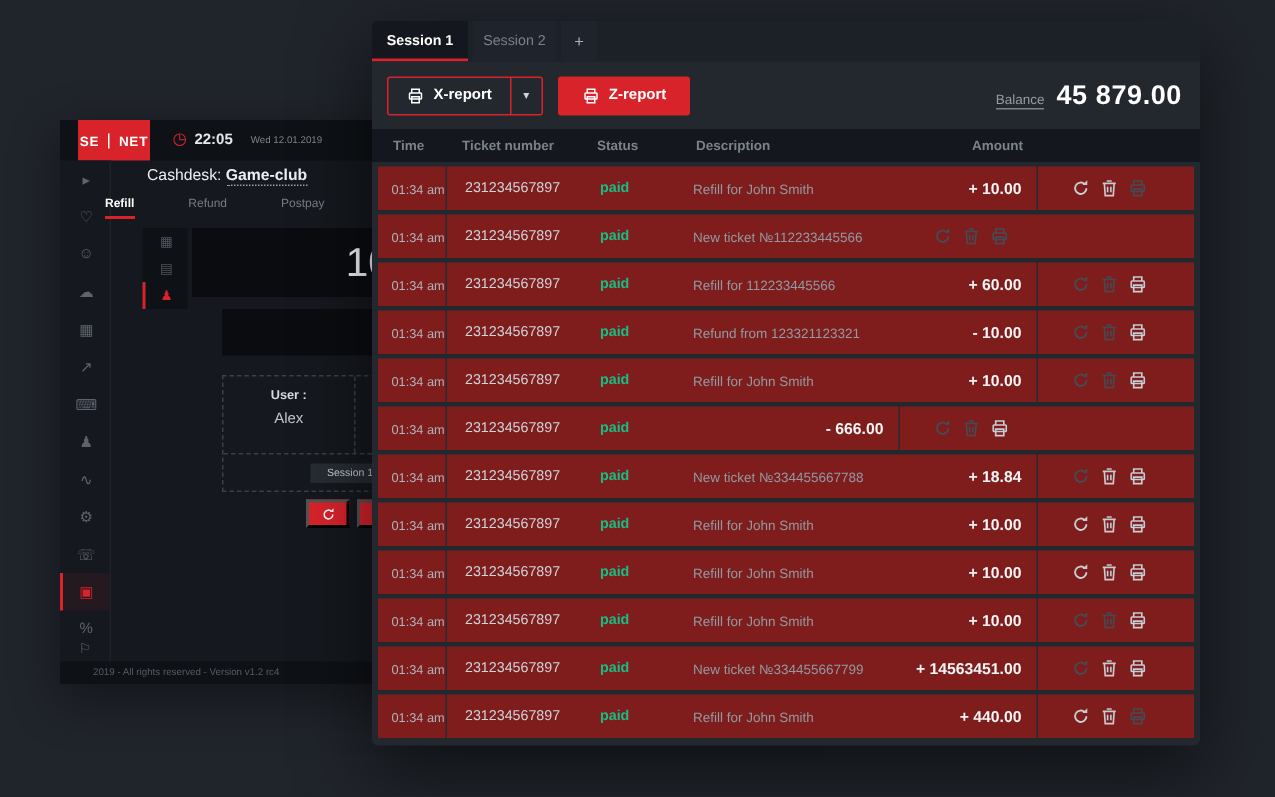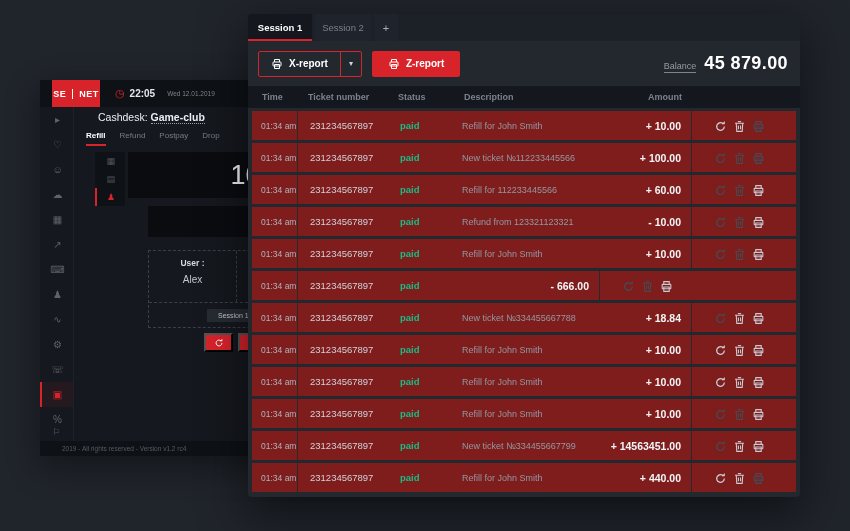--- a/index.html
+++ b/index.html
@@ -14,21 +14,21 @@
   .bw-clock{margin-left:15px;color:#d8232b;font-size:11px;line-height:1;}
   .bw-time{margin-left:5px;color:#e5e7ea;font-size:10px;font-weight:bold;}
   .bw-date{margin-left:12px;color:#7d848d;font-size:6.5px;}
   .bw-sidebar{position:absolute;top:27px;left:0;width:33px;bottom:15px;background:#15181e;border-right:1px solid #1d2128;}
   .sb-item{width:31px;height:25px;display:flex;align-items:center;justify-content:center;color:#5d646d;font-size:10px;border-left:2px solid transparent;}
   .sb-item.active{color:#d8232b;background:rgba(216,35,43,.08);border-left:2px solid #d8232b;}
   .sb-bottom{position:absolute;bottom:4px;left:0;width:33px;text-align:center;color:#5d646d;font-size:9px;}
   .bw-footer{position:absolute;bottom:0;left:0;right:0;height:15px;background:#0e1116;color:#565c64;font-size:6.5px;line-height:15px;padding-left:22px;}
   .bw-cashdesk{position:absolute;left:58px;top:31px;font-size:10.5px;color:#eceef0;}
   .bw-cashdesk b{font-weight:bold;border-bottom:1px dotted #9aa0a8;}
-  .bw-tabs{position:absolute;left:46px;top:51px;display:flex;gap:14px;}
+  .bw-tabs{position:absolute;left:30px;top:51px;display:flex;gap:36px;}
   .bw-tab{font-size:8px;color:#767d86;padding-bottom:4px;border-bottom:2px solid transparent;}
   .bw-tab.active{color:#fff;font-weight:bold;border-bottom:2px solid #d8232b;}
   .bw-mini{position:absolute;left:55px;top:72px;width:30px;background:#0e1116;}
   .mini-item{width:28px;height:18px;display:flex;align-items:center;justify-content:center;color:#50565f;font-size:9px;border-left:2px solid transparent;}
   .mini-item.active{color:#d8232b;border-left:2px solid #d8232b;}
   .bw-disp1{position:absolute;left:88px;top:72px;width:180px;height:46px;background:#0a0c10;color:#f4f6f8;font-size:27px;text-align:right;line-height:46px;padding-right:10px;box-sizing:border-box;}
   .bw-disp2{position:absolute;left:108px;top:126px;width:160px;height:31px;background:#0a0c10;color:#e8eaec;font-size:19px;text-align:right;line-height:31px;padding-right:10px;box-sizing:border-box;}
   .bw-userbox{position:absolute;left:108px;top:170px;width:212px;height:78px;border:1px dashed #3a4048;box-sizing:border-box;}
   .ub-top{height:51px;border-bottom:1px dashed #3a4048;display:flex;}
   .ub-left{width:88px;border-right:1px dashed #3a4048;text-align:center;padding-top:7px;box-sizing:border-box;}
@@ -243,21 +243,20 @@
                 </g>
               </svg></span>
     </div>
   </div>
 
   <div class="row">
     <div class="cell c-time">01:34 am</div>
     <div class="cell c-ticket">231234567897</div>
     <div class="cell c-status">paid</div>
     <div class="cell c-desc">New ticket №112233445566</div>
-    <div class="cell c-amount">+ 100.00</div>
     <div class="cell c-actions">
       <span class="act a-refresh off"><svg viewBox="0 0 24 24">
                 <g fill="none" stroke="currentColor" stroke-width="2.4">
                   <path d="M19 12a7 7 0 1 1-2-4.9"></path>
                 </g>
                 <path d="M20 2v6h-6z" fill="currentColor"></path>
               </svg></span>
       <span class="act a-del off"><svg viewBox="0 0 24 24">
                 <g fill="none" stroke="currentColor" stroke-width="2">
                   <path d="M4 6h16"></path>

